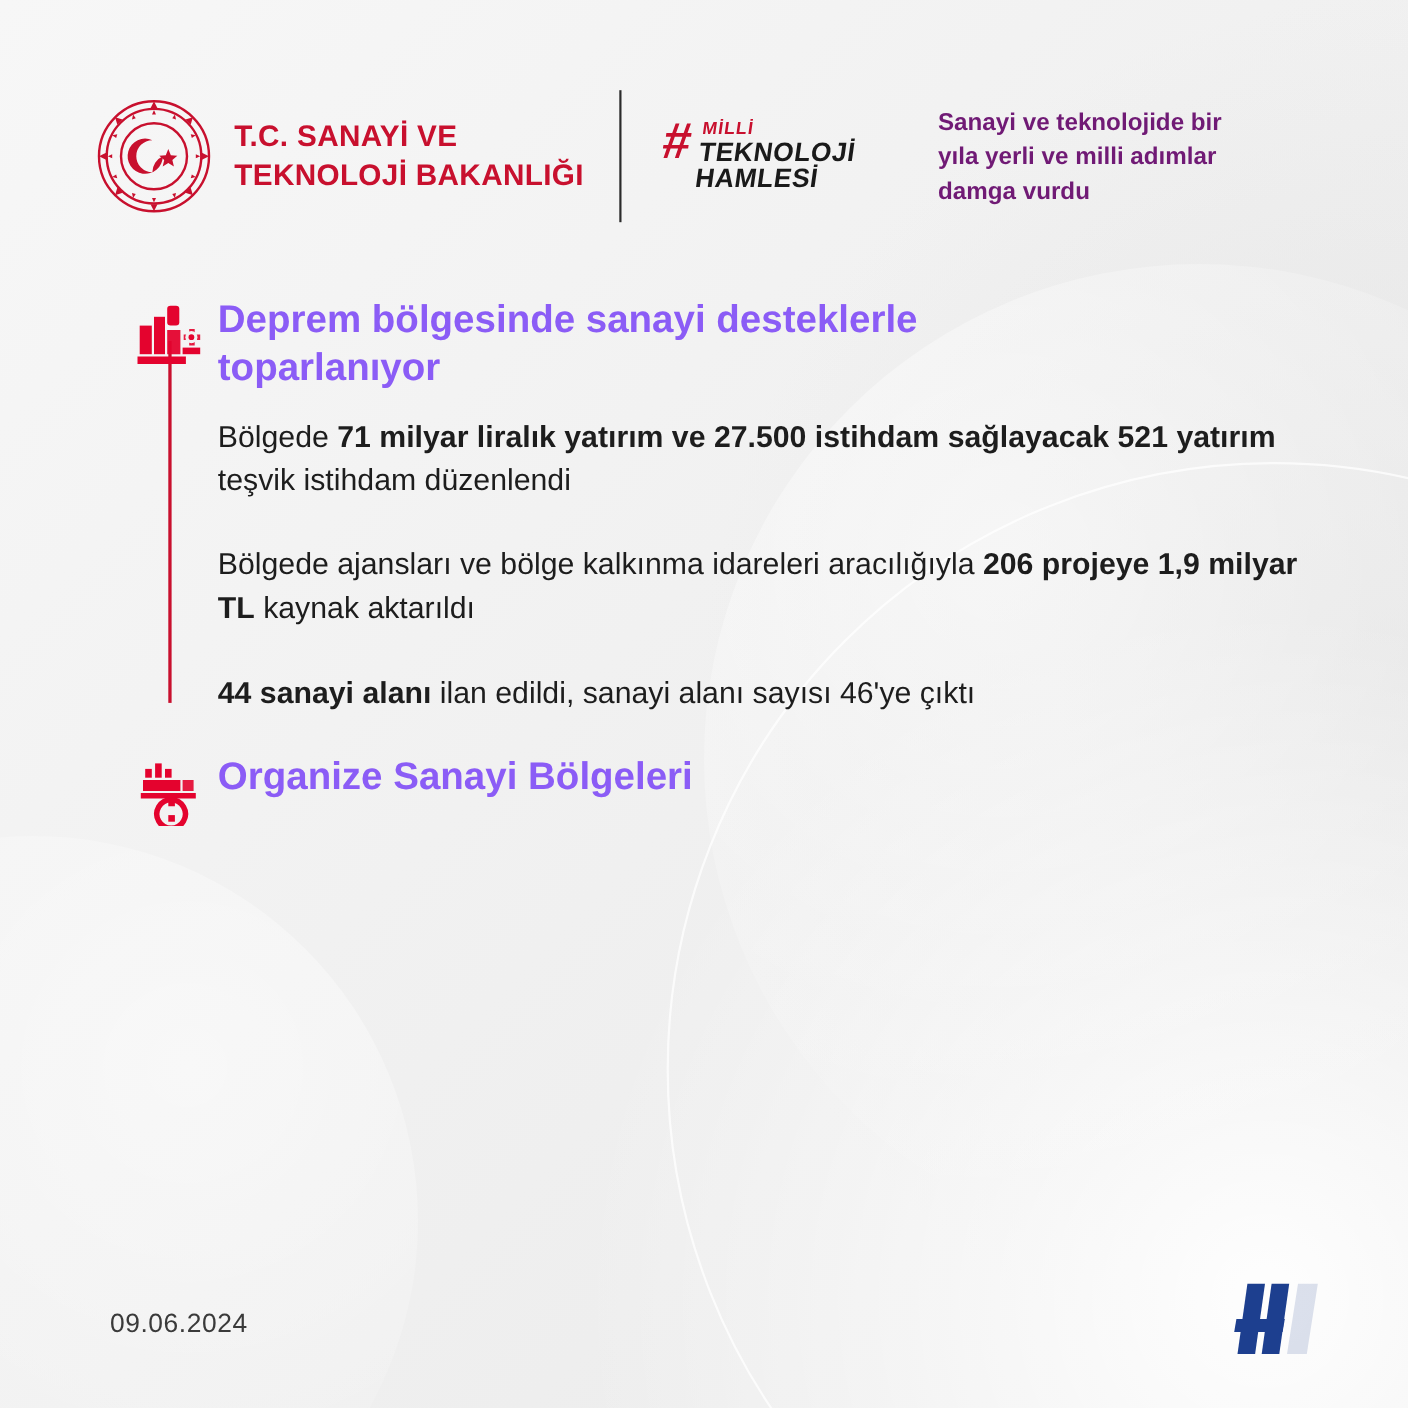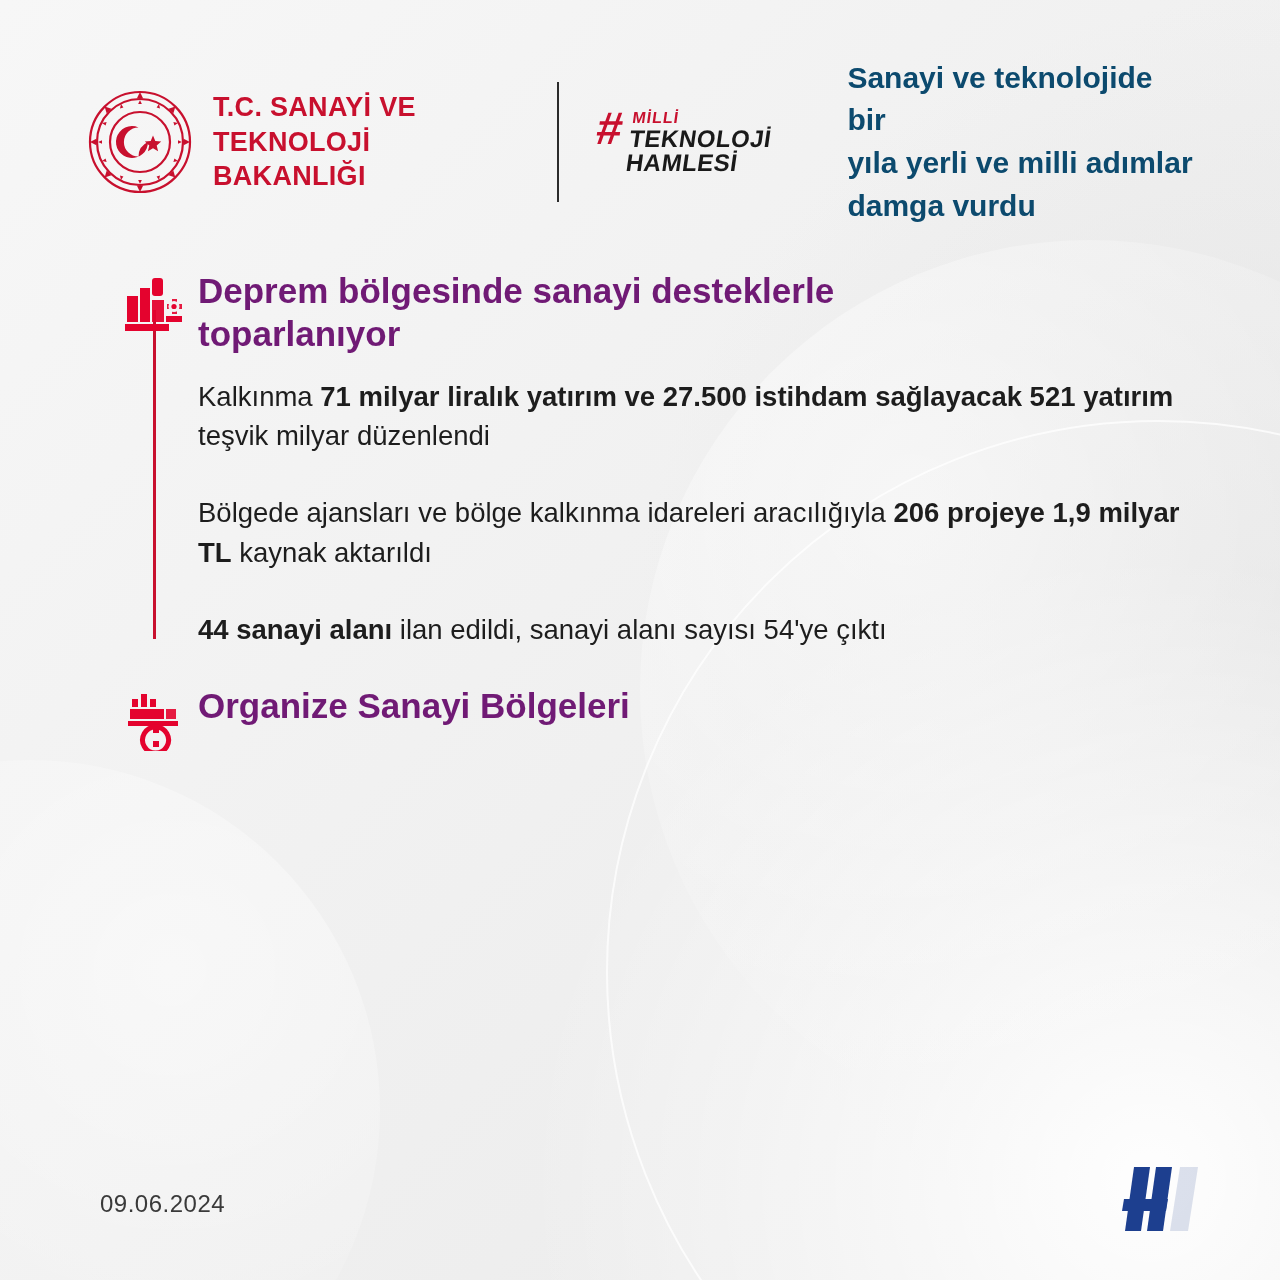--- a/index.html
+++ b/index.html
@@ -108,23 +108,23 @@
   }
   .hamle .w2, .hamle .w3 {
     font-size: 24px;
     font-weight: bold;
     color: #1a1a1a;
     letter-spacing: 0.5px;
     line-height: 1.0;
   }
   .headline {
     margin-left: 62px;
-    font-size: 30px;
-    font-weight: bold;
-    color: #0c4a6e;
+    font-size: 22px;
+    font-weight: bold;
+    color: #701a75;
     line-height: 1.42;
     white-space: pre-line;
   }
 
   
   .content {
     position: absolute;
     top: 270px;
     left: 108px;
     right: 90px;
@@ -147,21 +147,21 @@
     top: 0;
     width: 66px;
     height: 66px;
     color: #c8102e;
   }
   .icon-box svg { display: block; width: 100%; height: 100%; }
 
   .section-title {
     font-size: 35px;
     font-weight: bold;
-    color: #701a75;
+    color: #8b5cf6;
     line-height: 1.22;
     margin: 0 0 22px 0;
     white-space: pre-line;
   }
   .para {
     font-size: 27.5px;
     color: #1d1d1d;
     line-height: 1.42;
     margin: 0 0 38px 0;
   }
@@ -272,24 +272,24 @@
           <path d="M45 34 h5 v-5 h5 v5 h5 v5 h-5 v5 h-5 v-5 h-5 z" opacity="0.9"></path>
           <circle cx="52" cy="36.5" r="5.5" fill="#f2f2f2"></circle>
           <circle cx="52" cy="36.5" r="2.6" fill="#e4032e"></circle>
           <rect x="44" y="46" width="16" height="6"></rect>
         </g>
       </svg>
     </div>
 
     <h2 class="section-title">Deprem bölgesinde sanayi desteklerle
 toparlanıyor</h2>
-    <p class="para"><span>Kalkınma </span><b>71 milyar liralık yatırım ve 27.500 istihdam sağlayacak 521 yatırım</b><span> teşvik milyar düzenlendi</span></p>
+    <p class="para"><span>Bölgede </span><b>71 milyar liralık yatırım ve 27.500 istihdam sağlayacak 521 yatırım</b><span> teşvik istihdam düzenlendi</span></p>
     <p class="para"><span>Bölgede ajansları ve bölge kalkınma idareleri aracılığıyla </span><b>206 projeye 1,9 milyar TL</b><span> kaynak aktarıldı</span></p>
     <p class="para"><b>44 sanayi alanı</b><span> ilan edildi,
-sanayi alanı sayısı 54'ye çıktı</span></p>
+sanayi alanı sayısı 46'ye çıktı</span></p>
   </div>
 
   <div class="section section-two">
     <div class="rail"></div>
     <div class="icon-box">
       <svg viewBox="0 0 66 66" aria-hidden="true">
         <g fill="#e4032e">
           <rect x="10" y="14" width="6" height="8"></rect>
           <rect x="19" y="9" width="6" height="13"></rect>
           <rect x="28" y="14" width="6" height="8"></rect>

